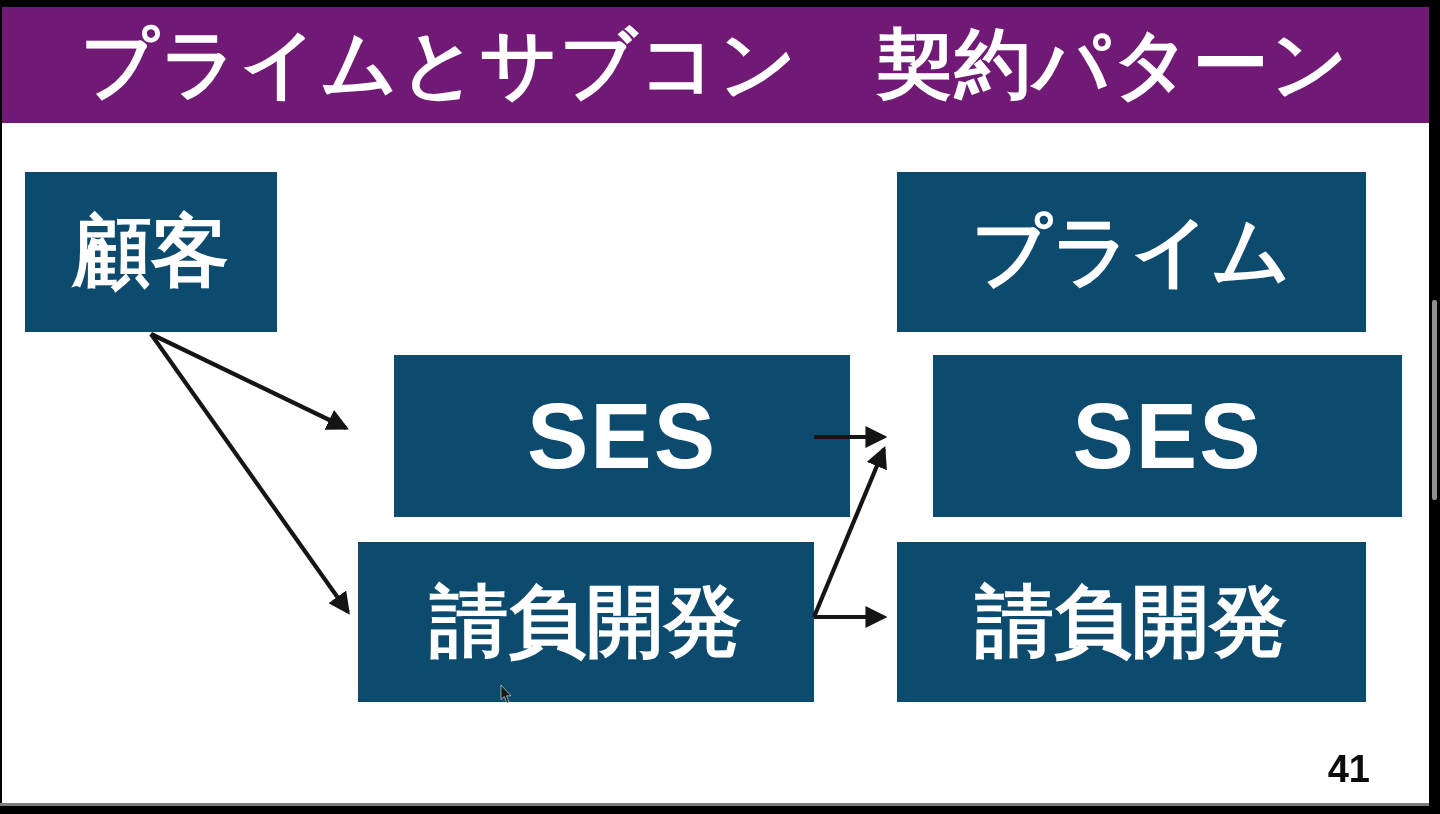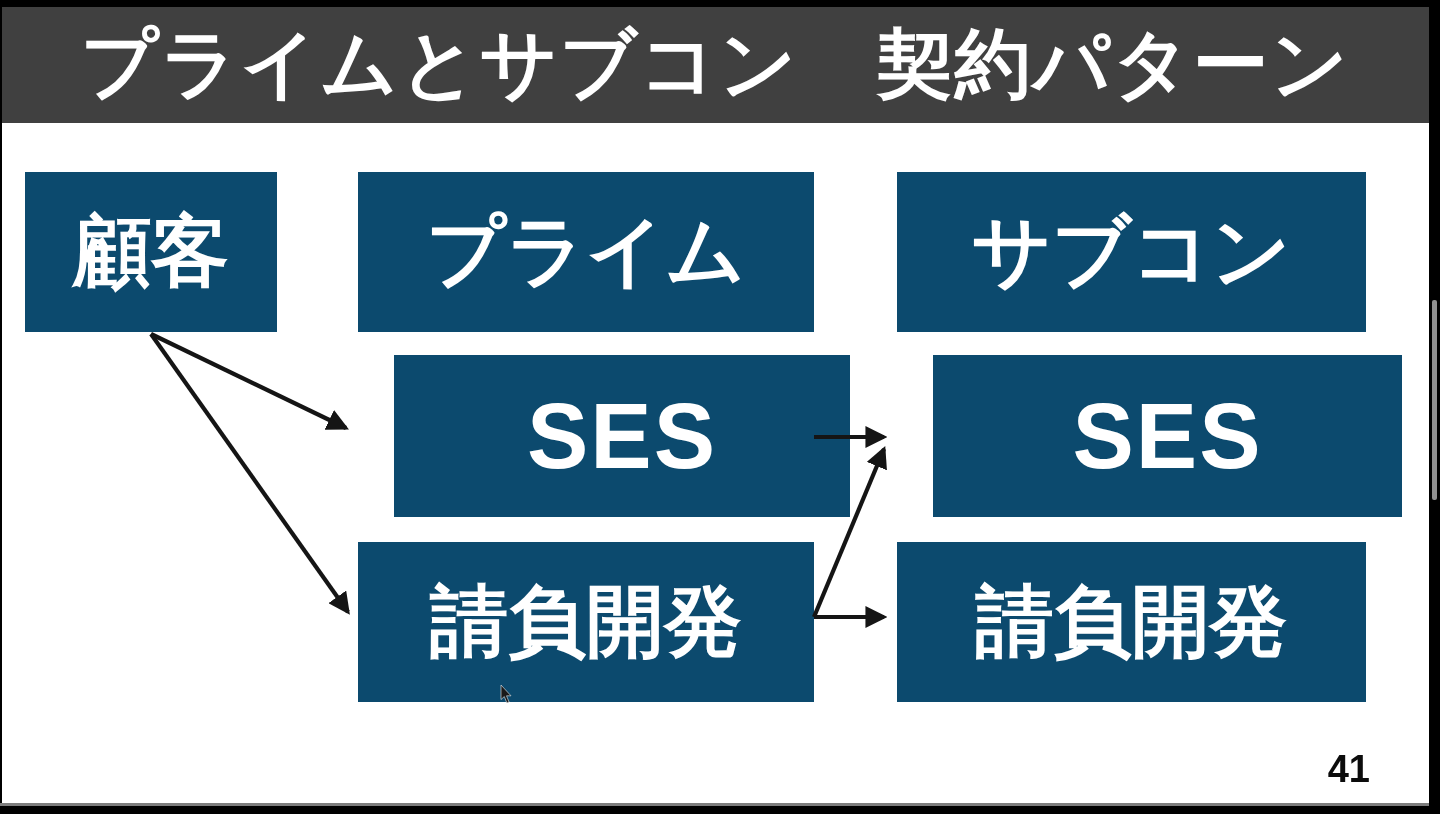--- a/index.html
+++ b/index.html
@@ -26,21 +26,21 @@
     left: 0; top: 803px;
     width: 1430px; height: 3px;
     background: #7d7d7d;
   }
 
   
   .title-bar {
     position: absolute;
     left: 2px; top: 7px;
     width: 1427px; height: 116px;
-    background: #404040;
+    background: #701a75;
     display: flex;
     align-items: center;
     justify-content: center;
   }
   .title-bar h1 {
     color: #ffffff;
     font-size: 76px;
     font-weight: 900;
     letter-spacing: 2px;
     white-space: nowrap;
@@ -117,26 +117,23 @@
   <div class="slide-bg"></div>
 
   <div class="title-bar">
     <h1>プライムとサブコン　契約パターン</h1>
   </div>
 
   <div class="box jp box-customer">
     <span>顧客</span>
   </div>
 
-  <div class="box jp box-prime">
-    <span>プライム</span>
-  </div>
 
   <div class="box jp box-subcon">
-    <span>サブコン</span>
+    <span>プライム</span>
   </div>
 
   <div class="box latin box-prime-ses">
     <span>SES</span>
   </div>
 
   <div class="box latin box-subcon-ses">
     <span>SES</span>
   </div>
 

